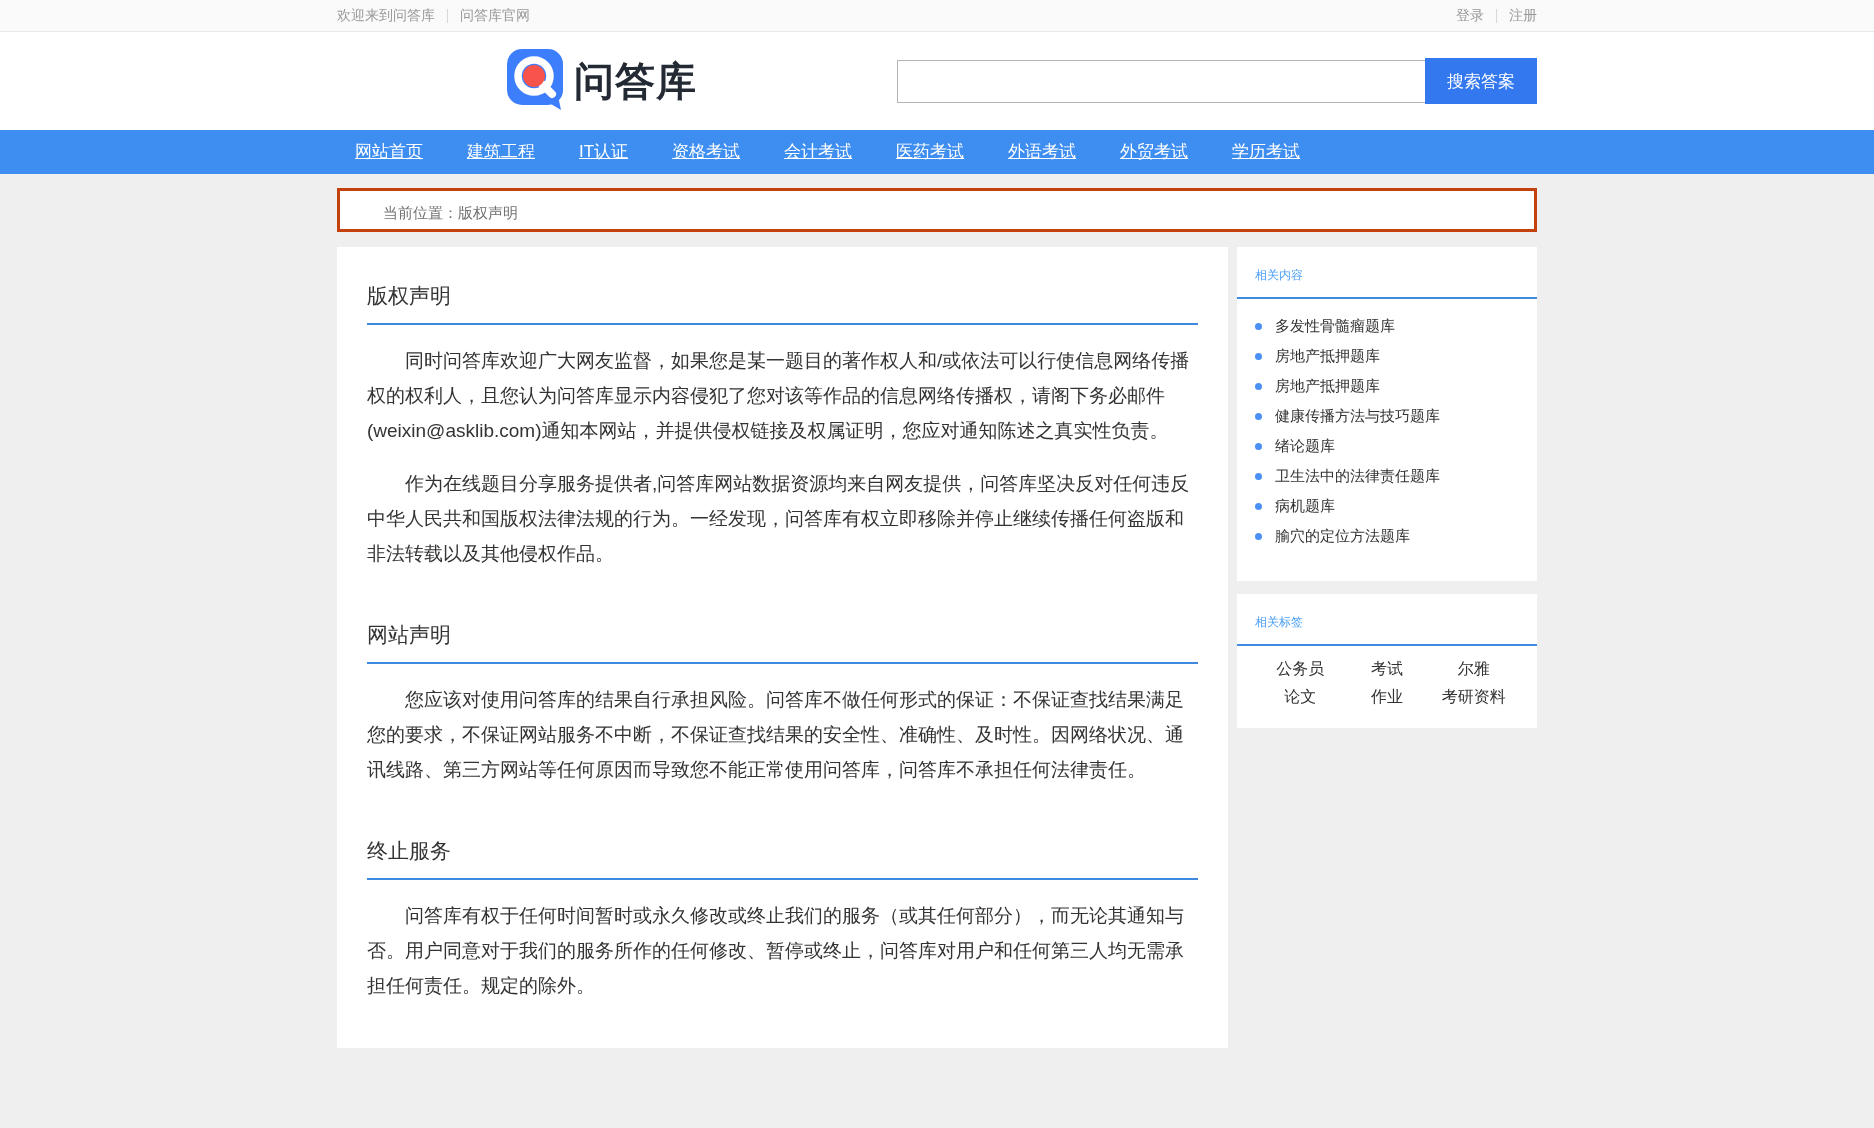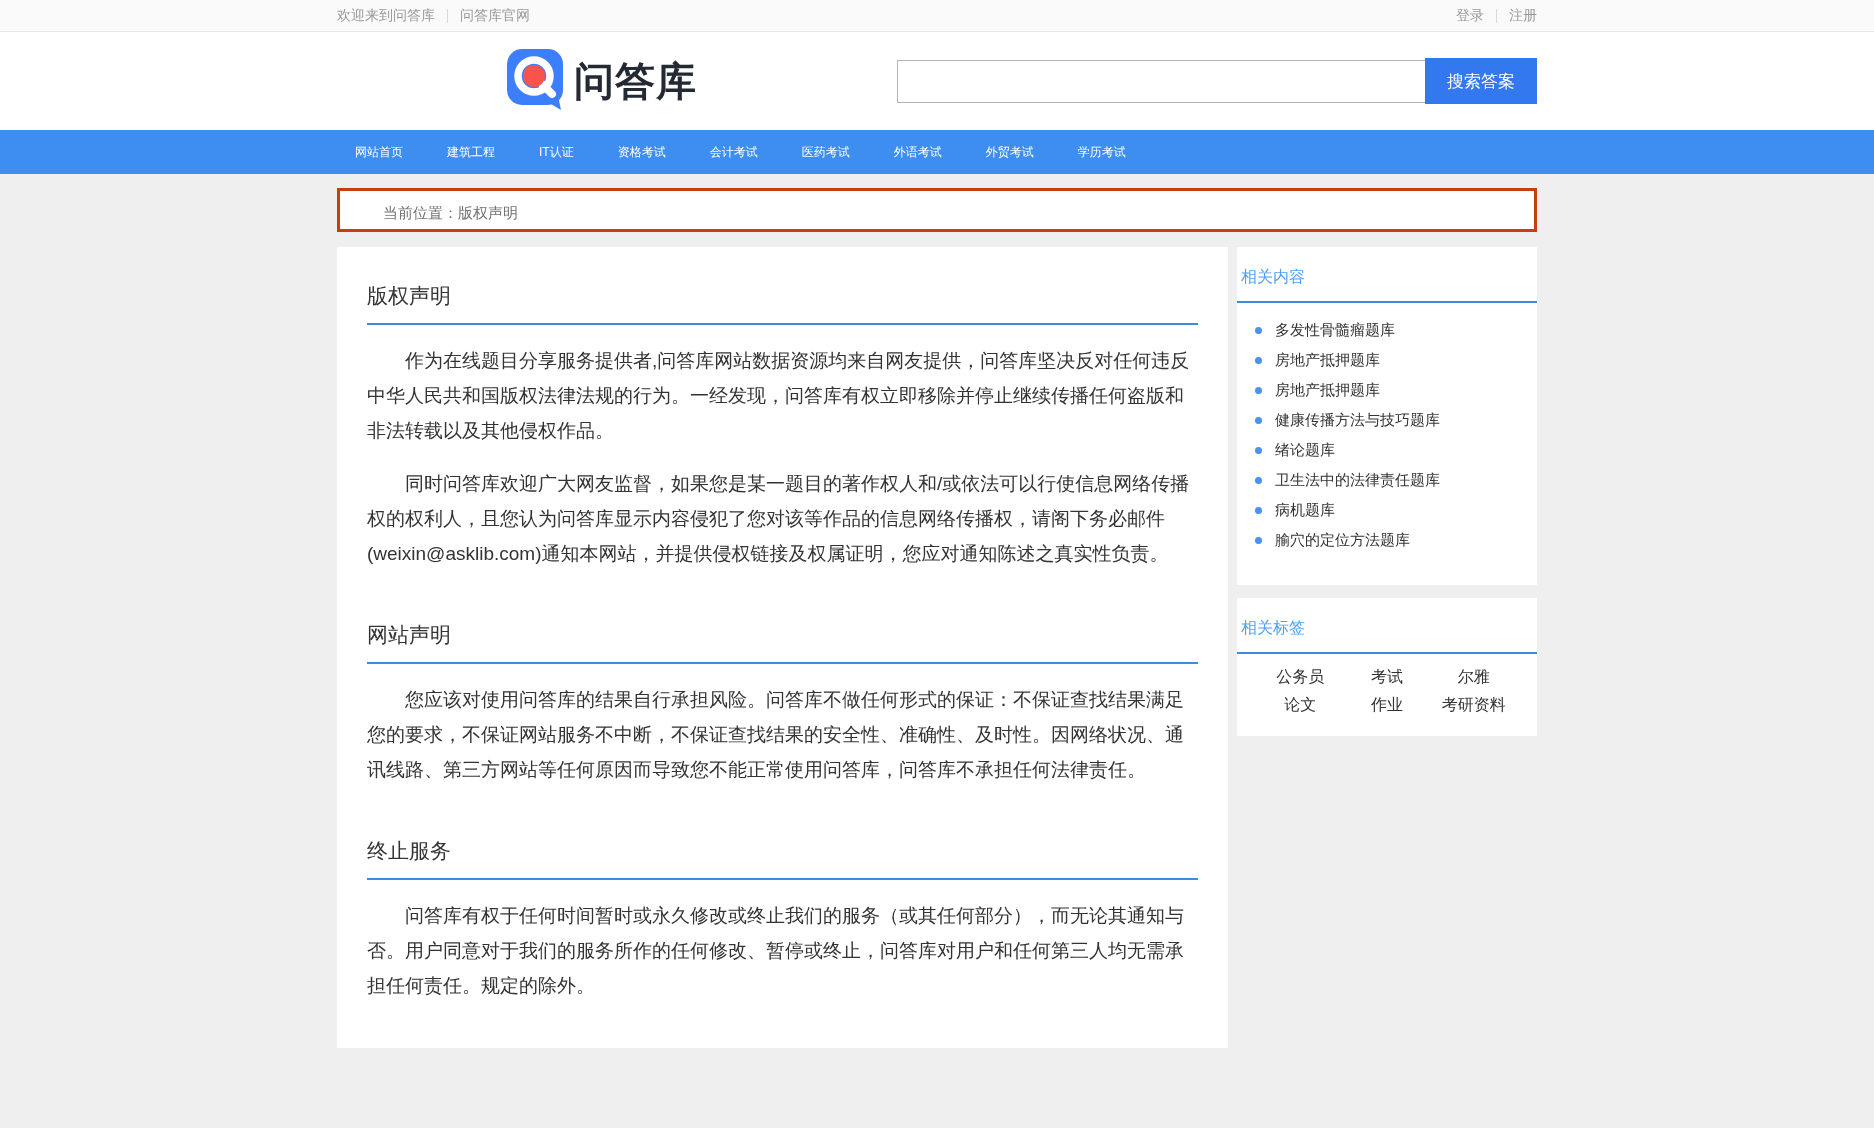--- a/index.html
+++ b/index.html
@@ -19,37 +19,37 @@
   .header .container { display:flex; align-items:center; height:100%; }
   .logo { display:flex; align-items:center; margin-left:170px; cursor:pointer; }
   .logo-text { font-size:40px; font-weight:bold; color:#242a33; margin-left:10px; letter-spacing:1px; }
   .search-wrap { display:flex; align-items:center; margin-left:auto; }
   .search-input { width:528px; height:43px; border:1px solid #b3b3b3; border-right:none; outline:none; font-size:16px; padding:0 12px; background:#fff; }
   .search-btn { width:112px; height:46px; background:#3478f0; border:none; color:#fff; font-size:17px; cursor:pointer; }
 
   
   .navbar { height:44px; background:#3e8ef2; }
   .navbar .container { display:flex; align-items:center; height:100%; padding-left:18px; }
-  .nav-item { color:#fff; font-size:12px; line-height:44px; margin-right:44px; cursor:pointer; white-space:nowrap; }
+  .nav-item { color:#fff; font-size:17px; line-height:44px; margin-right:44px; cursor:pointer; white-space:nowrap;text-decoration:underline; }
 
   
   .breadcrumb { margin-top:14px; }
   .breadcrumb-inner { background:#fff; height:44px; line-height:44px; font-size:15px; color:#737373; padding-left:43px; border:3px solid #c2410c; }
 
   
   .main { margin-top:15px; display:flex; gap:9px; align-items:flex-start; }
   .content { width:891px; min-height:753px; background:#fff; padding:35px 30px 45px 30px; }
   .section-heading { font-size:21px; font-weight:400; color:#333; padding-bottom:13px; border-bottom:2px solid #3f8ae0; }
   .section + .section { margin-top:50px; }
   .content p { font-size:19px; color:#333; line-height:35px; text-indent:2em; margin-top:18px; }
 
   
   .sidebar { width:300px; display:flex; flex-direction:column; gap:13px; }
   .side-box { background:#fff; }
-  .side-title { color:#4da0f7; font-size:16px; font-weight:400; padding:20px 18px 13px 4px; border-bottom:2px solid #3f8ae0; }
+  .side-title { color:#4da0f7; font-size:12px; font-weight:400; padding:20px 18px 13px 18px; border-bottom:2px solid #3f8ae0; }
   .side-list { list-style:none; padding:18px 18px 24px 18px; }
   .side-list li { display:flex; align-items:center; font-size:15px; color:#333; margin-bottom:11px; cursor:pointer; }
   .dot { width:7px; height:7px; border-radius:50%; background:#4a90f5; margin-right:13px; flex:0 0 auto; }
   .tag-grid { display:grid; grid-template-columns:repeat(3,1fr); row-gap:7px; padding:13px 20px 20px 20px; text-align:center; }
   .tag { font-size:16px; color:#333; cursor:pointer; }
 </style>
 </head>
 <body>
 
 <div class="page">
@@ -109,22 +109,22 @@
       <span>当前位置：</span><span>版权声明</span>
     </div>
   </div>
 
   <div class="main container">
 
     <div class="content">
 
       <div class="section">
         <h2 class="section-heading">版权声明</h2>
+        <p>同时问答库欢迎广大网友监督，如果您是某一题目的著作权人和/或依法可以行使信息网络传播权的权利人，且您认为问答库显示内容侵犯了您对该等作品的信息网络传播权，请阁下务必邮件(weixin@asklib.com)通知本网站，并提供侵权链接及权属证明，您应对通知陈述之真实性负责。</p>
         <p>作为在线题目分享服务提供者,问答库网站数据资源均来自网友提供，问答库坚决反对任何违反中华人民共和国版权法律法规的行为。一经发现，问答库有权立即移除并停止继续传播任何盗版和非法转载以及其他侵权作品。</p>
-        <p>同时问答库欢迎广大网友监督，如果您是某一题目的著作权人和/或依法可以行使信息网络传播权的权利人，且您认为问答库显示内容侵犯了您对该等作品的信息网络传播权，请阁下务必邮件(weixin@asklib.com)通知本网站，并提供侵权链接及权属证明，您应对通知陈述之真实性负责。</p>
       </div>
 
       <div class="section">
         <h2 class="section-heading">网站声明</h2>
         <p>您应该对使用问答库的结果自行承担风险。问答库不做任何形式的保证：不保证查找结果满足您的要求，不保证网站服务不中断，不保证查找结果的安全性、准确性、及时性。因网络状况、通讯线路、第三方网站等任何原因而导致您不能正常使用问答库，问答库不承担任何法律责任。</p>
       </div>
 
       <div class="section">
         <h2 class="section-heading">终止服务</h2>
         <p>问答库有权于任何时间暂时或永久修改或终止我们的服务（或其任何部分），而无论其通知与否。用户同意对于我们的服务所作的任何修改、暂停或终止，问答库对用户和任何第三人均无需承担任何责任。规定的除外。</p>

